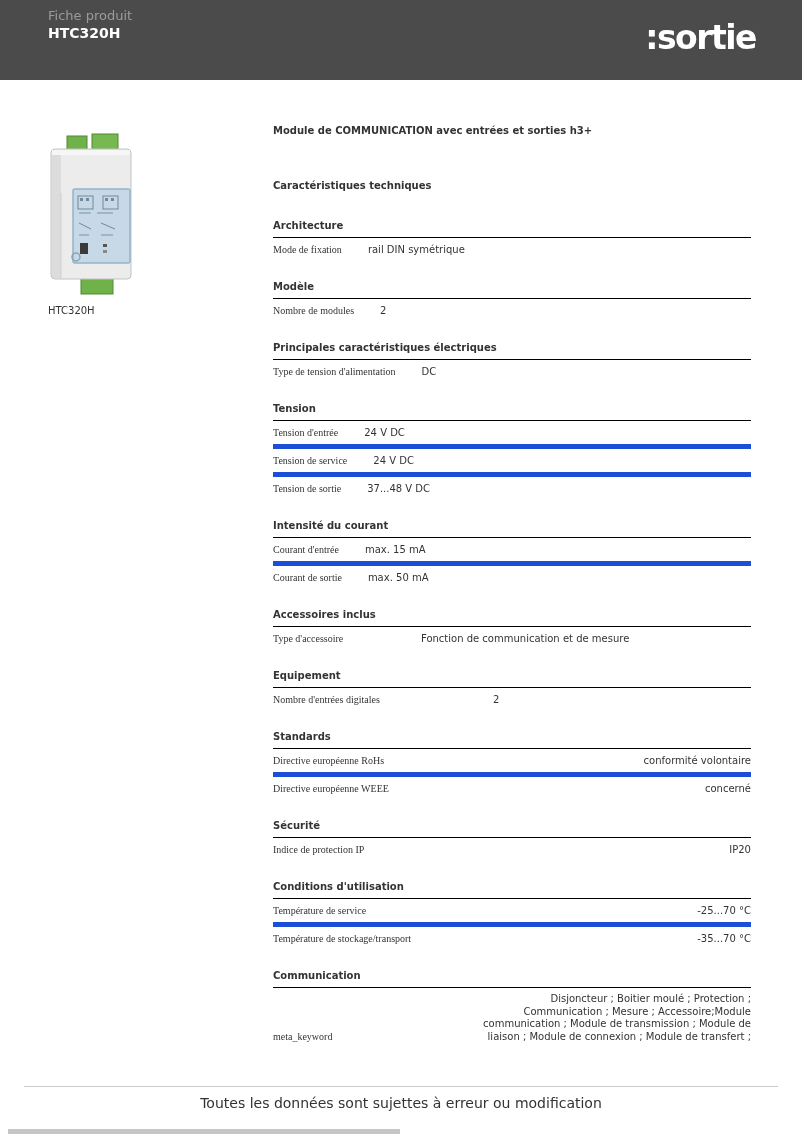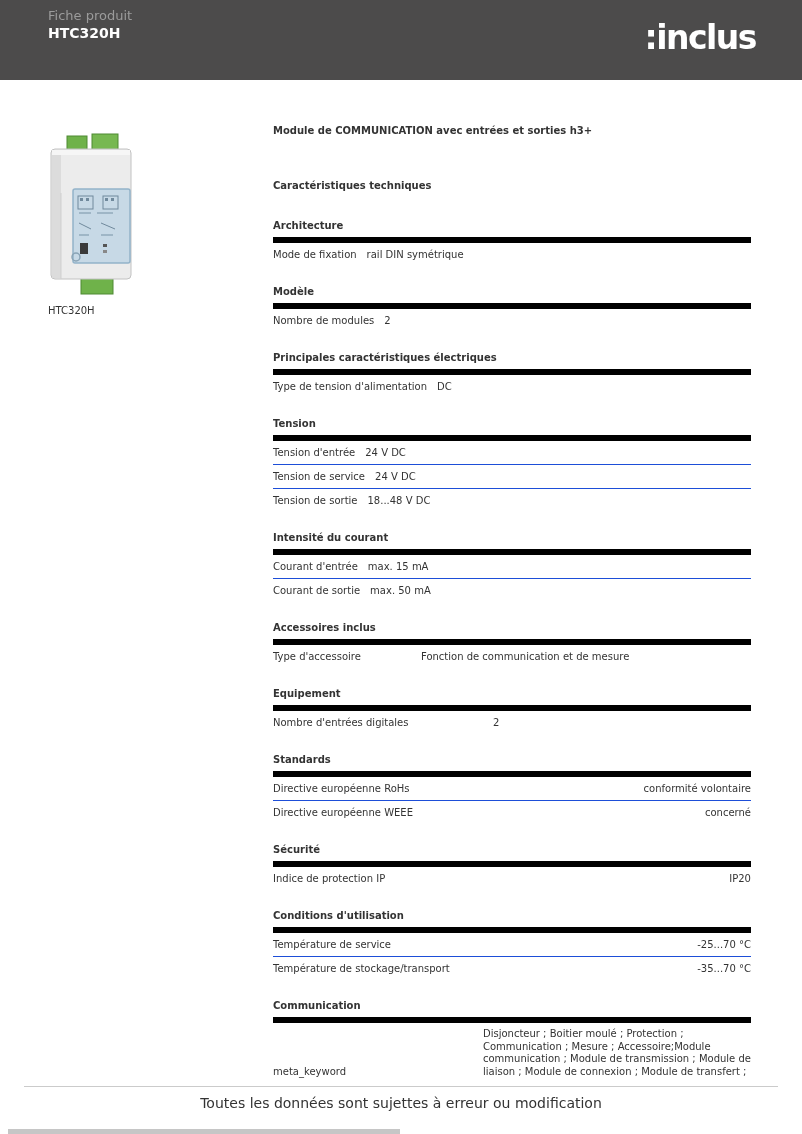--- a/index.html
+++ b/index.html
@@ -18,49 +18,49 @@
   .photo{position:absolute;left:45px;top:133px;width:92px;}
   .photo-caption{margin-top:8px;padding-left:3px;font-size:10px;color:#333;}
 
   
   .content{position:absolute;left:273px;top:124px;width:478px;}
   .doc-title{font-weight:bold;line-height:13px;}
   .doc-subtitle{font-weight:bold;line-height:13px;margin-top:42px;}
   .sections > .section:first-child{margin-top:27px;}
   .section{margin-top:19px;}
   .section-heading{font-weight:bold;line-height:13px;padding-bottom:5px;
-                   border-bottom:6px solid #000000;}
+                   border-bottom:1px solid #000000;}
   .row{display:flex;align-items:baseline;padding:5px 0;line-height:13px;
-       border-bottom:1px solid #1d4ed8;}
+       border-bottom:5px solid #1d4ed8;}
   .row:last-child{border-bottom:none;}
-  .row .label{white-space:nowrap;}
-  .v-inline .value{margin-left:10px;}
+  .row .label{white-space:nowrap;font-family:Liberation Serif, serif;}
+  .v-inline .value{margin-left:26px;}
   .v-mid .label{flex:0 0 148px;}
   .v-mid2 .label{flex:0 0 220px;}
   .v-right .value{margin-left:auto;text-align:left;}
   .v-right-wrap{align-items:flex-end;}
-  .v-right-wrap .value{margin-left:auto;max-width:268px;line-height:12.5px;}
+  .v-right-wrap .value{margin-left:auto;text-align:right;max-width:268px;line-height:12.5px;}
 
   
   .footer-rule{position:absolute;left:24px;right:24px;top:1086px;height:1px;background:#cbcbcb;}
   .footer-text{position:absolute;left:0;top:1095px;width:802px;text-align:center;
                font-size:14px;color:#333;}
   .next-page-strip{position:absolute;left:8px;top:1129px;width:392px;height:5px;background:#c6c6c6;}
 </style>
 </head>
 <body>
 
 <div class="page">
 
   <div class="header-bar">
     <div class="header-titles">
       <div class="header-doc-type">Fiche produit</div>
       <div class="header-product">HTC320H</div>
     </div>
-    <div class="brand">:inclus</div>
+    <div class="brand">:sortie</div>
   </div>
 
   <div class="photo">
     <svg width="92" height="162" viewBox="0 0 92 162">
 
       <rect x="22" y="3" width="20" height="18" fill="#6fb24a" stroke="#4e8a33" stroke-width="1"></rect>
       <rect x="47" y="1" width="26" height="20" fill="#77b851" stroke="#4e8a33" stroke-width="1"></rect>
 
       <rect x="36" y="138" width="32" height="23" fill="#6fb24a" stroke="#4e8a33" stroke-width="1"></rect>
 
@@ -122,21 +122,21 @@
           <div class="row v-inline">
             <span class="label">Tension d'entrée</span>
             <span class="value">24 V DC</span>
           </div>
           <div class="row v-inline">
             <span class="label">Tension de service</span>
             <span class="value">24 V DC</span>
           </div>
           <div class="row v-inline">
             <span class="label">Tension de sortie</span>
-            <span class="value">18...48 V DC</span>
+            <span class="value">37...48 V DC</span>
           </div>
         </div>
         <div class="section">
           <div class="section-heading">Intensité du courant</div>
           <div class="row v-inline">
             <span class="label">Courant d'entrée</span>
             <span class="value">max. 15 mA</span>
           </div>
           <div class="row v-inline">
             <span class="label">Courant de sortie</span>

